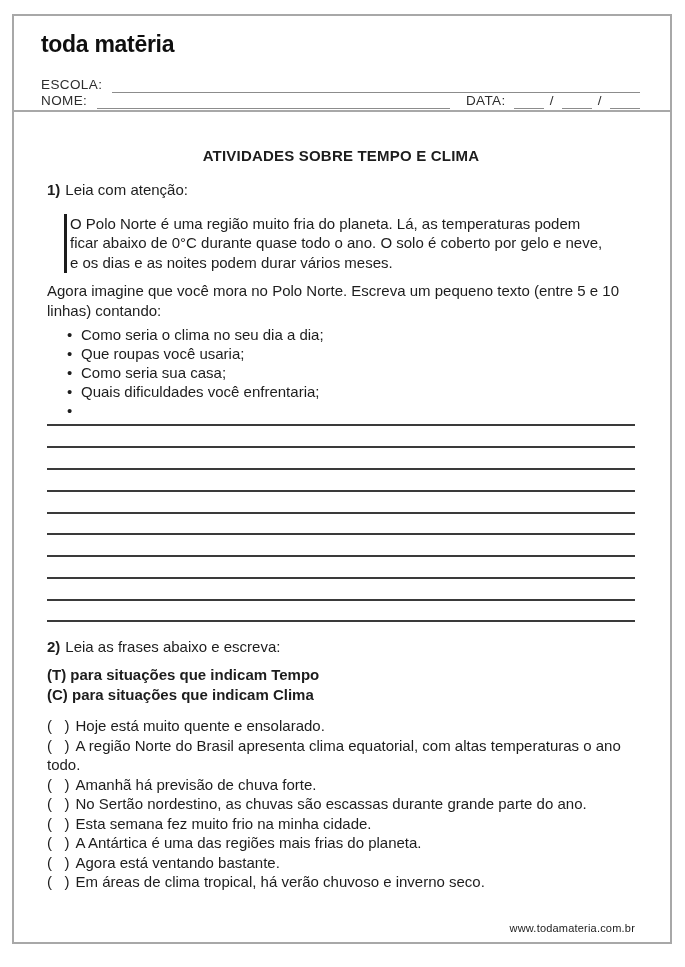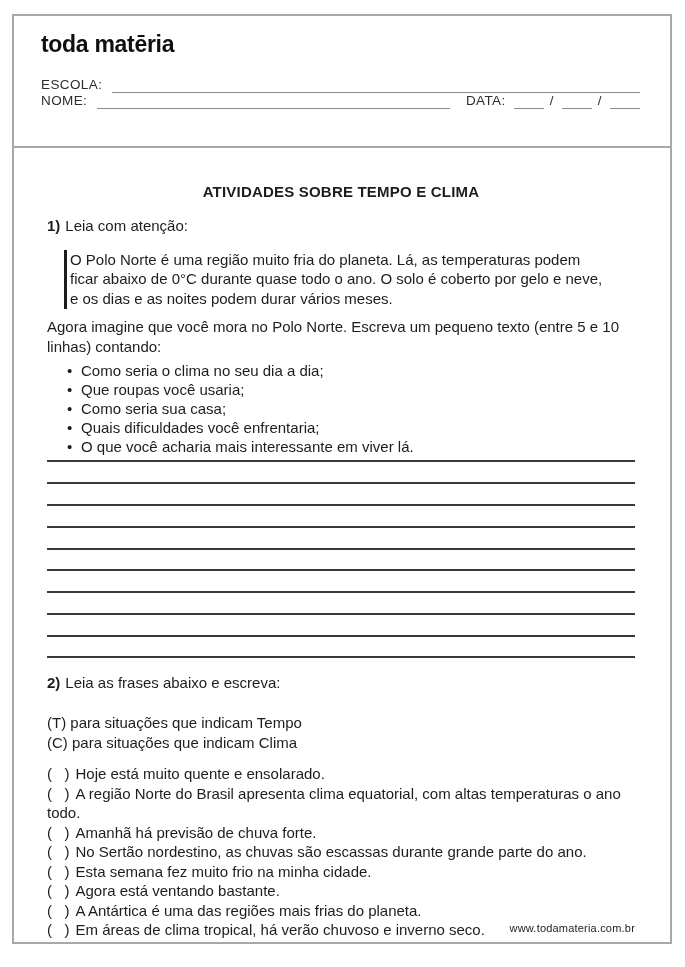--- a/index.html
+++ b/index.html
@@ -20,21 +20,21 @@
   }
   .page-card {
     position: absolute;
     left: 12px; top: 14px;
     width: 660px; height: 930px;
     border: 2px solid var(--border);
     background: #fff;
   }
   
   .header {
-    height: 132px;
+    height: 96px;
     border-bottom: 2px solid var(--border);
     padding: 15px 30px 0 27px;
   }
   .logo {
     font-size: 23px;
     font-weight: bold;
     letter-spacing: -0.3px;
     color: #0f0f0f;
   }
   .field-row {
@@ -93,21 +93,21 @@
   .instruction { margin-top: 8px; }
   .bullets { margin-top: 4px; padding-left: 20px; }
   .bullet-item { display: flex; line-height: 1.28; }
   .bullet-dot { width: 14px; flex: none; }
   .writing-lines { margin-top: -16px; }
   .writing-line {
     height: 21.8px;
     border-bottom: 2px solid var(--writing_line);
   }
   .q2-heading { margin-top: 15px; }
-  .legend { margin-top: 20px; line-height: 1.3; }
+  .legend { margin-top: 8px; line-height: 1.3; font-weight: bold; }
   .q2-items { margin-top: 12px; line-height: 1.3; }
   .q2-item .paren { margin-right: 6px; }
   .footer {
     position: absolute;
     right: 35px; bottom: 8px;
     font-size: 11px;
     font-weight: normal;
     letter-spacing: 0.2px;
     color: #1c1c1c;
   }
@@ -163,21 +163,20 @@
         <div class="bullet-item">
         <span class="bullet-dot">•</span>
         <span>Como seria sua casa;</span>
       </div>
         <div class="bullet-item">
         <span class="bullet-dot">•</span>
         <span>Quais dificuldades você enfrentaria;</span>
       </div>
         <div class="bullet-item">
         <span class="bullet-dot">•</span>
-        <span>O que você acharia mais interessante em viver lá.</span>
       </div>
       </div>
 
     <div class="writing-lines">
         <div class="writing-line"></div>
         <div class="writing-line"></div>
         <div class="writing-line"></div>
         <div class="writing-line"></div>
         <div class="writing-line"></div>
         <div class="writing-line"></div>
@@ -206,26 +205,26 @@
         <div class="q2-item">
         <span class="paren">(&nbsp;&nbsp;&nbsp;)</span><span>Amanhã há previsão de chuva forte.</span>
       </div>
         <div class="q2-item">
         <span class="paren">(&nbsp;&nbsp;&nbsp;)</span><span>No Sertão nordestino, as chuvas são escassas durante grande parte do ano.</span>
       </div>
         <div class="q2-item">
         <span class="paren">(&nbsp;&nbsp;&nbsp;)</span><span>Esta semana fez muito frio na minha cidade.</span>
       </div>
         <div class="q2-item">
+        <span class="paren">(&nbsp;&nbsp;&nbsp;)</span><span>A Antártica é uma das regiões mais frias do planeta.</span>
+      </div>
+        <div class="q2-item">
         <span class="paren">(&nbsp;&nbsp;&nbsp;)</span><span>Agora está ventando bastante.</span>
       </div>
         <div class="q2-item">
-        <span class="paren">(&nbsp;&nbsp;&nbsp;)</span><span>A Antártica é uma das regiões mais frias do planeta.</span>
-      </div>
-        <div class="q2-item">
         <span class="paren">(&nbsp;&nbsp;&nbsp;)</span><span>Em áreas de clima tropical, há verão chuvoso e inverno seco.</span>
       </div>
       </div>
 
   </div>
 
   <div class="footer">www.todamateria.com.br</div>
 
 </div>
 

